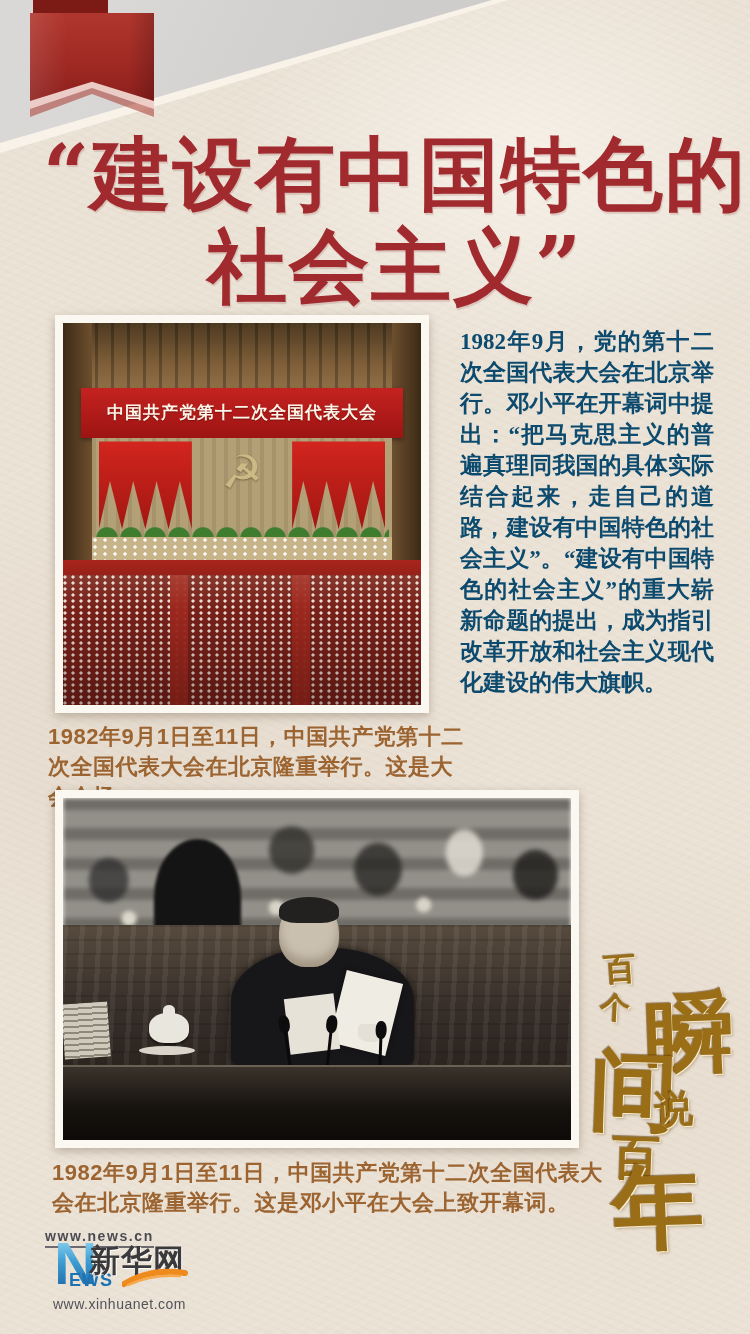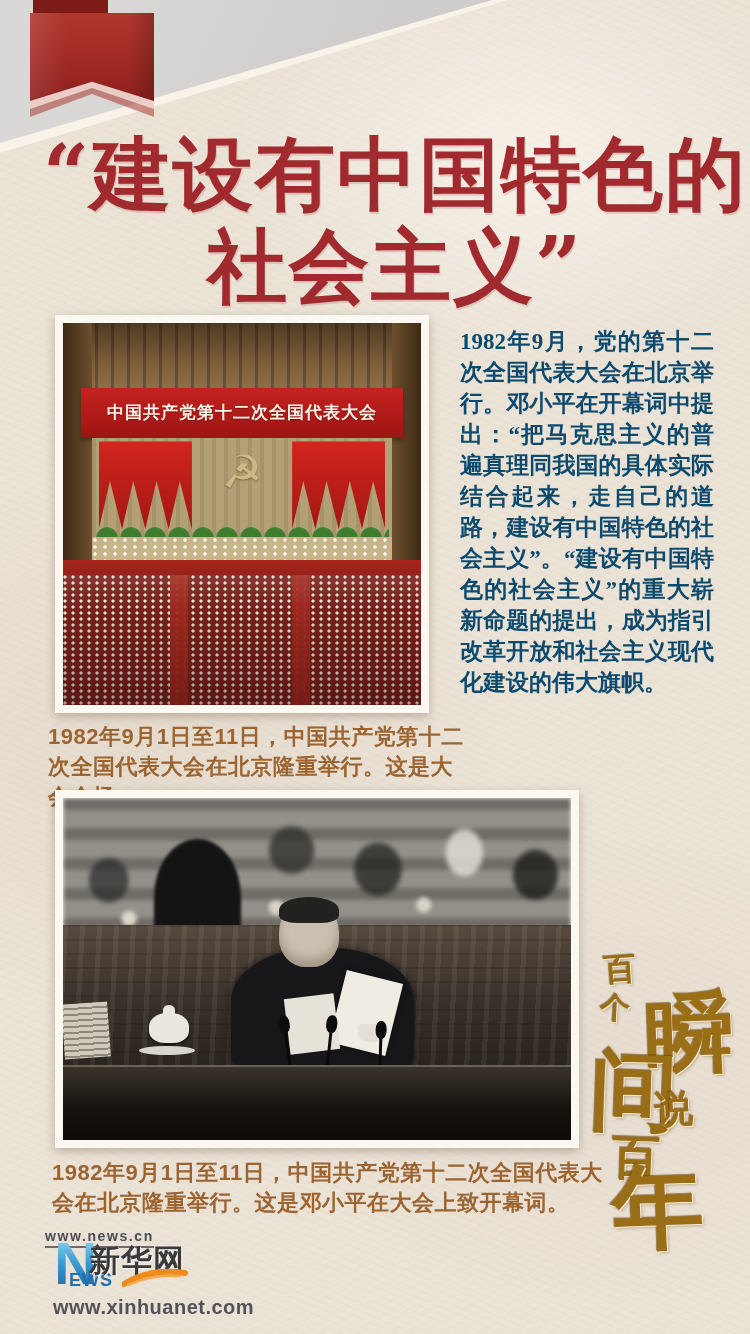--- a/index.html
+++ b/index.html
@@ -164,21 +164,21 @@
   .footer{position:absolute;left:42px;top:1226px;width:180px;height:95px;}
   .url-top{position:absolute;left:3px;top:2px;font-size:14px;font-weight:700;color:#4b4b52;
     letter-spacing:1.6px;border-bottom:2px solid #6a6a70;padding-bottom:2px;}
   .logo-n{position:absolute;left:12px;top:8px;font-size:60px;line-height:60px;font-weight:900;
     background:linear-gradient(180deg,#93d6f2 5%,#3d9fd4 45%,#1a5f9f);
     -webkit-background-clip:text;background-clip:text;color:transparent;}
   .logo-ews{position:absolute;left:27px;top:44px;font-size:18px;font-weight:900;color:#1d72b4;letter-spacing:1px;}
   .logo-name{position:absolute;left:47px;top:14px;font-size:31px;font-weight:900;color:#3a3a3c;
     text-shadow:1px 1px 0 rgba(255,255,255,.9);letter-spacing:1px;}
   .swoosh{position:absolute;left:80px;top:40px;}
-  .url-bottom{position:absolute;left:11px;top:70px;font-size:20px;font-weight:700;color:#52525a;letter-spacing:.5px;}
+  .url-bottom{position:absolute;left:11px;top:70px;font-size:14px;font-weight:400;color:#52525a;letter-spacing:.5px;}
 </style>
 </head>
 <body>
 
 <div class="paper"></div>
 <div class="edge-highlight"></div>
 <div class="gray-corner"></div>
 
 <div class="ribbon">
   <div class="ribbon-fold"></div>

